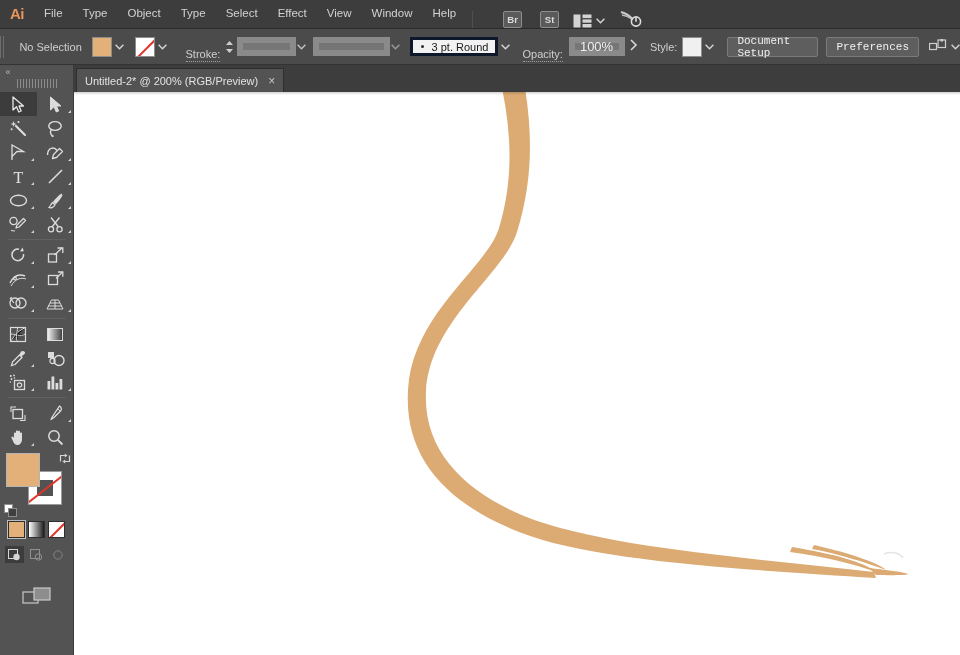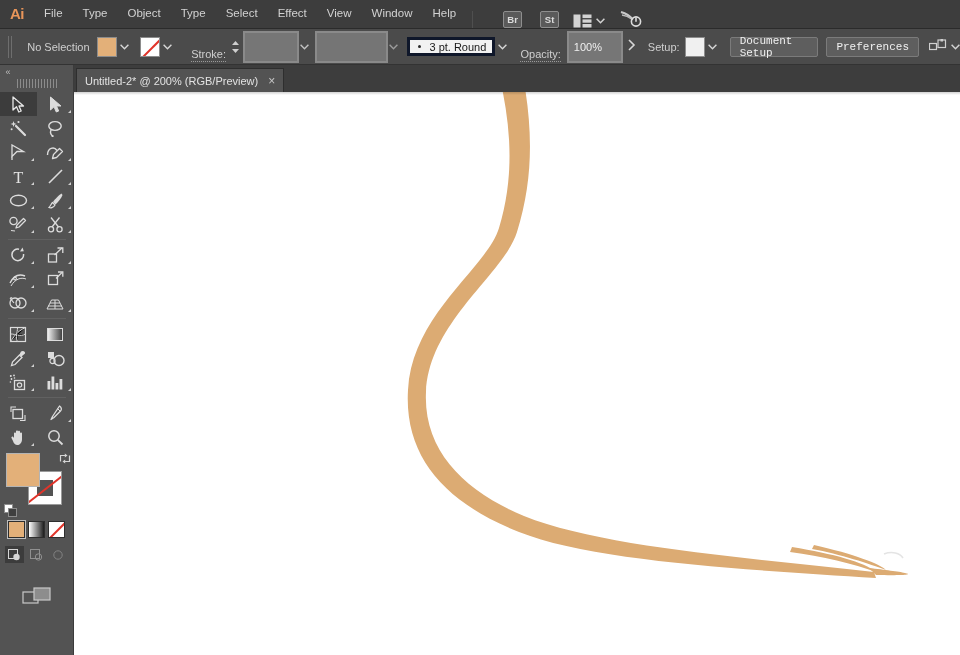--- a/index.html
+++ b/index.html
@@ -36,21 +36,21 @@
     font-weight: bold; cursor: default; margin-top: 48px;
   }
   .arrange-ic { margin-left: 14px; display:flex; align-items:center; cursor:default; }
   .chev { margin-left: 4px; }
   .search-ic { margin-left: 15px; display:flex; align-items:center; cursor:default; }
 
   
   .controlbar {
     position: absolute; left: 0; top: 29px; width: 960px; height: 36px;
     background: #4b4b4b; border-bottom: 1px solid #333;
-    display: flex; align-items: center; padding-left: 8px;
+    display: flex; align-items: center; padding-left: 0;
   }
   .grip { width: 7px; height: 22px; margin-right: 4px;
     background: repeating-linear-gradient(to right,#6e6e6e 0 1px,transparent 1px 3px); }
   .cb-label { font-size: 11px; color: #cfcfcf; white-space: nowrap; }
   .cb-label.dotted { border-bottom: 1px dotted #9a9a9a; padding-bottom:1px;margin-top:17px; }
   .swatch-btn { display:flex; align-items:center; cursor:default; }
   .swatch {
     width: 20px; height: 20px; border: 1px solid #8c8c8c;
   }
   .swatch.none { background:#fff; position: relative; overflow: hidden; }
@@ -60,22 +60,22 @@
   }
   .dd-arrow {
     width: 15px; height: 20px; display:flex; align-items:center;
     justify-content:center; cursor:default;
   }
   .stepper {
     width: 11px; height: 20px; display:flex; flex-direction:column;
     align-items:center; justify-content:center; cursor:default; margin-left:5px;
   }
   .field {
-    height: 32px; background: #666; border: 2px solid #fde047;
-    font-size: 11px; color: #efefef; display:flex; align-items:center;
+    height: 19px; background: #666; border: 6px solid #fde047;
+    font-size: 13px; color: #efefef; display:flex; align-items:center;
     padding: 0 5px; cursor: text;
   }
   .field.dark { background:#767676; border-color:#8a8a8a; }
   .brushbox { display:flex; align-items:center; }
   .brush-preview {
     width: 88px; height: 19px; background:#f2f2f2; border:3px solid #0f172a;
     display:flex; align-items:center; padding:0 4px; gap:8px;
   }
   .brush-dot { width:3px; height:3px; border-radius:50%; background:#2a2a2a; margin-left:4px;}
   .brush-name { font-size:11px; color:#1a1a1a; }
@@ -285,21 +285,21 @@
     <div class="opa-wrap" style="margin-left:10px">
       <div class="cb-label dotted">Opacity:</div>
       <div class="field dark" style="width:56px;margin-left:6px">100%</div>
       <div class="tri-right">
         <svg width="12" height="14" viewBox="0 0 12 14">
           <path d="M3 2 L8 7 L3 12" stroke="#d7d7d7" stroke-width="1.6" fill="none"></path>
         </svg>
       </div>
     </div>
 
-    <div class="cb-label" style="margin-left:10px">Setup:</div>
+    <div class="cb-label" style="margin-left:10px">Style:</div>
     <div class="swatch-btn" style="margin-left:5px">
       <div class="swatch" id="cbStyle" style="background: rgb(240, 240, 240);"></div>
       <div class="dd-arrow">
         <svg width="9" height="6" viewBox="0 0 9 6">
           <path d="M0.6 0.8 L4.5 4.8 L8.4 0.8" stroke="#d7d7d7" stroke-width="1.4" fill="none"></path>
         </svg>
       </div>
     </div>
 
     <div class="btn" style="margin-left:10px">Document Setup</div>

